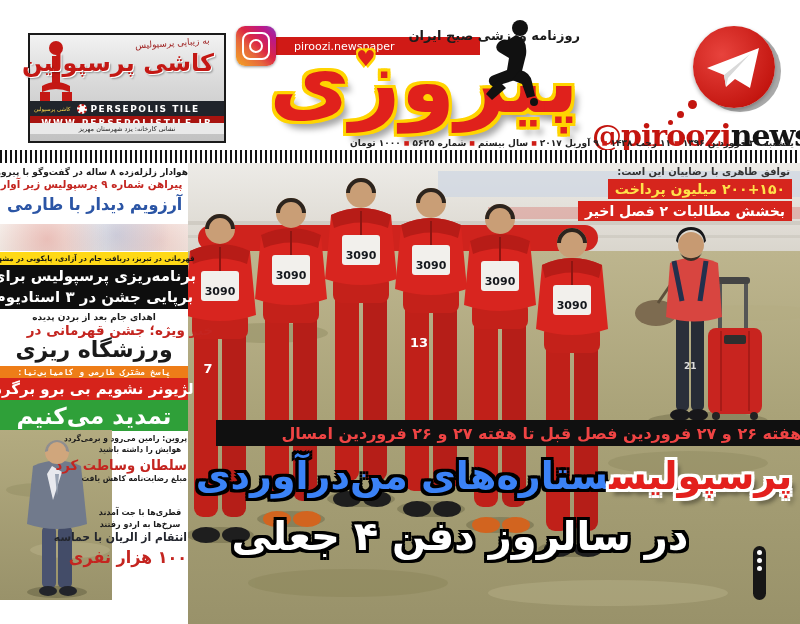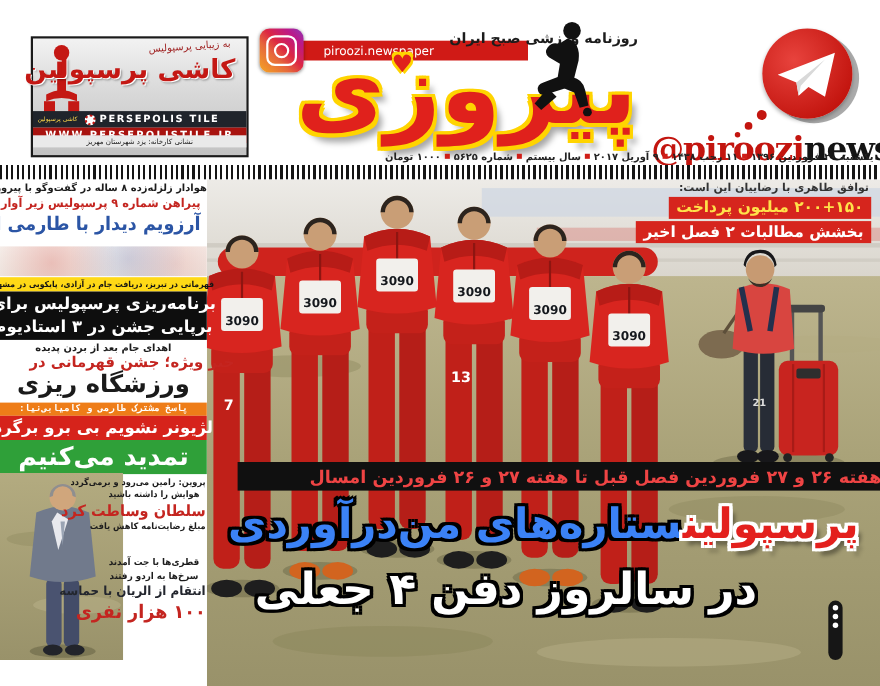--- a/index.html
+++ b/index.html
@@ -336,21 +336,21 @@
     <div class="b nowrap sq" style="font-size:8.5px;color:#1c1c1c;">سرخ‌ها به اردو رفتند</div>
     <div class="b nowrap sq" style="font-size:11.5px;color:#23262e;">انتقام از الریان با حماسه</div>
     <div class="b nowrap sq line-red" style="font-size:17px;">۱۰۰ هزار نفری</div>
   </div>
 
   <div class="abs ov-kicker rtl b nowrap">توافق طاهری با رضاییان این است:</div>
   <div class="abs ov-box ov-box1 rtl nowrap">۲۰۰+۱۵۰ میلیون پرداخت</div>
   <div class="abs ov-box ov-box2 rtl nowrap">بخشش مطالبات ۲ فصل اخیر</div>
   <div class="abs strip-black rtl b nowrap">از هفته ۲۶ و ۲۷ فروردین فصل قبل تا هفته ۲۷ و ۲۶ فروردین امسال</div>
 
-  <div class="abs headline1 rtl b nowrap"><span class="hl-red">پرسپولین</span><span class="hl-yellow">ستاره‌های من‌درآوردی</span></div>
+  <div class="abs headline1 rtl b nowrap"><span class="hl-red">پرسپولیس</span><span class="hl-yellow">ستاره‌های من‌درآوردی</span></div>
   <div class="abs headline2 rtl b nowrap">در سالروز دفن ۴ جعلی</div>
 
   <div class="abs credit-badge">
       <i></i>
       <i></i>
       <i></i>
     </div>
 
 </div>
 

